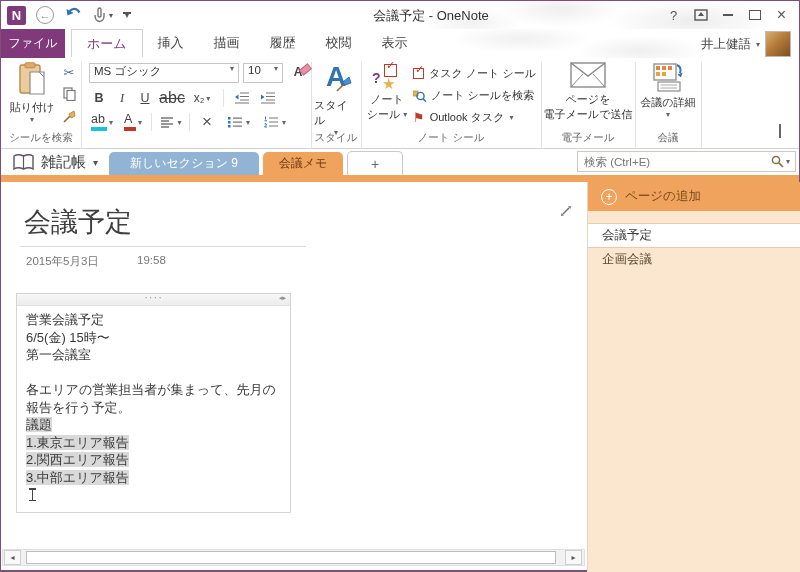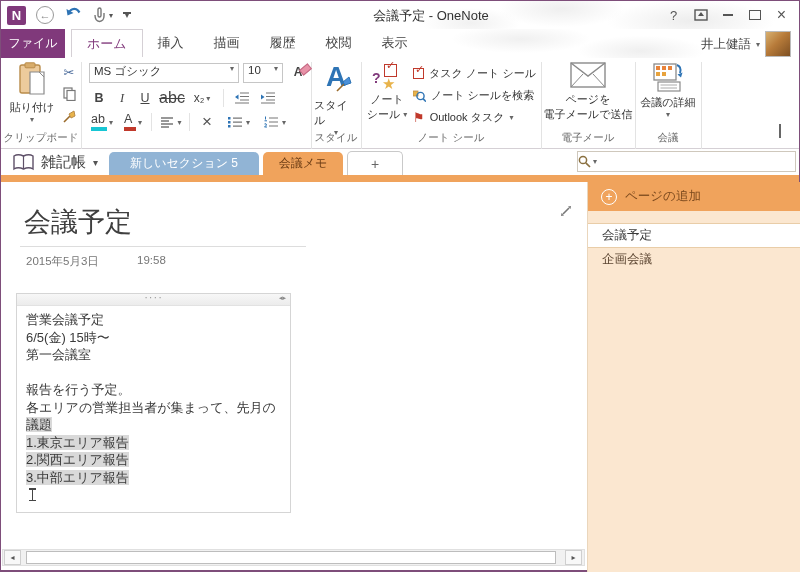--- a/index.html
+++ b/index.html
@@ -173,21 +173,21 @@
           <rect x="1" y="1" width="8" height="10" fill="#fff" stroke="#777" stroke-width="1.2"></rect>
           <rect x="4" y="3.5" width="8" height="10" fill="#fff" stroke="#777" stroke-width="1.2"></rect>
         </svg>
       </div>
       <div class="abs sbtn" style="left:58px;top:50px;width:20px;height:18px;">
         <svg width="14" height="14" viewBox="0 0 14 14">
           <path d="M2 12 L8 6" stroke="#9a6a2a" stroke-width="1.6"></path>
           <path d="M7 4 L12 1 L13 6 L9 8 Z" fill="#E8B34B" stroke="#B98C4A" stroke-width="1"></path>
         </svg>
       </div>
-      <div class="grp-label">クリップボード</div>
+      <div class="grp-label">シールを検索</div>
     </div>
 
     <div class="abs" style="left:80px;top:0;width:230px;height:100%;">
       <div class="abs combo" style="left:8px;top:5px;width:150px;">
         <span>MS ゴシック</span>
         <span class="dd">▾</span>
       </div>
       <div class="abs combo" style="left:162px;top:5px;width:40px;">
         <span>10</span>
         <span class="dd">▾</span>
@@ -358,24 +358,25 @@
     <div class="abs" style="left:12px;top:4px;">
       <span style="display:flex;align-items:center;gap:7px;">
         <svg width="21" height="17" viewBox="0 0 21 17">
           <path d="M10.5 2 Q5 -0.5 1 2 V15 Q5 12.5 10.5 15 Q16 12.5 20 15 V2 Q16 -0.5 10.5 2 Z" fill="#fff" stroke="#5E5068" stroke-width="1.4"></path>
           <path d="M10.5 2 V15" stroke="#5E5068" stroke-width="1.2"></path>
         </svg>
         <span class="nbname">雑記帳</span>
         <span class="dd" style="font-size:10px;color:#555;">▾</span>
       </span>
     </div>
-    <div class="sectab" style="left:108px;width:122px;background:#91B4D5;color:#fff;">新しいセクション 5</div>
+    <div class="sectab" style="left:108px;width:122px;background:#91B4D5;color:#fff;">新しいセクション 9</div>
     <div class="sectab" style="left:262px;width:52px;background:#F0A35C;color:#6B3C14;">会議メモ</div>
     <div class="sectab" style="left:346px;width:26px;background:#fff;border:1px solid #C9C9C9;border-bottom:none;color:#666;font-size:14px;">+</div>
     <div class="searchbox">
+      <input type="text" placeholder="検索 (Ctrl+E)" style="">
       <svg width="13" height="13" viewBox="0 0 13 13" style="margin-right:2px;">
         <circle cx="5" cy="5" r="3.6" fill="none" stroke="#8A7040" stroke-width="1.5"></circle>
         <path d="M7.8 7.8 L12 12" stroke="#8A7040" stroke-width="1.7"></path>
       </svg>
       <span class="dd" style="margin-right:5px;">▾</span>
     </div>
   </div>
   <div class="orange-strip"></div>
 
   <div class="canvas">
@@ -394,22 +395,22 @@
     <div class="notebox">
       <div class="notehandle">
         <span style="position:absolute;left:50%;top:-3px;transform:translateX(-50%);font-size:11px;letter-spacing:1px;">····</span>
         <span style="position:absolute;right:4px;top:0;font-size:7px;color:#888;"><span>◂</span><span>▸</span></span>
       </div>
       <div class="notebody">
         <div class="note-line"><span>営業会議予定</span></div>
         <div class="note-line"><span>6/5(金) 15時〜</span></div>
         <div class="note-line"><span>第一会議室</span></div>
         <div class="note-line"><span></span></div>
+        <div class="note-line"><span>各エリアの営業担当者が集まって、先月の</span></div>
         <div class="note-line"><span>報告を行う予定。</span></div>
-        <div class="note-line"><span>各エリアの営業担当者が集まって、先月の</span></div>
         <div class="note-line"><span class="hl">議題</span></div>
         <div class="note-line"><span class="hl">1.東京エリア報告</span></div>
         <div class="note-line"><span class="hl">2.関西エリア報告</span></div>
         <div class="note-line"><span class="hl">3.中部エリア報告</span></div>
         <div class="note-line"><span class="ibeam"></span></div>
       </div>
     </div>
   </div>
 
   <div class="sidebar">

